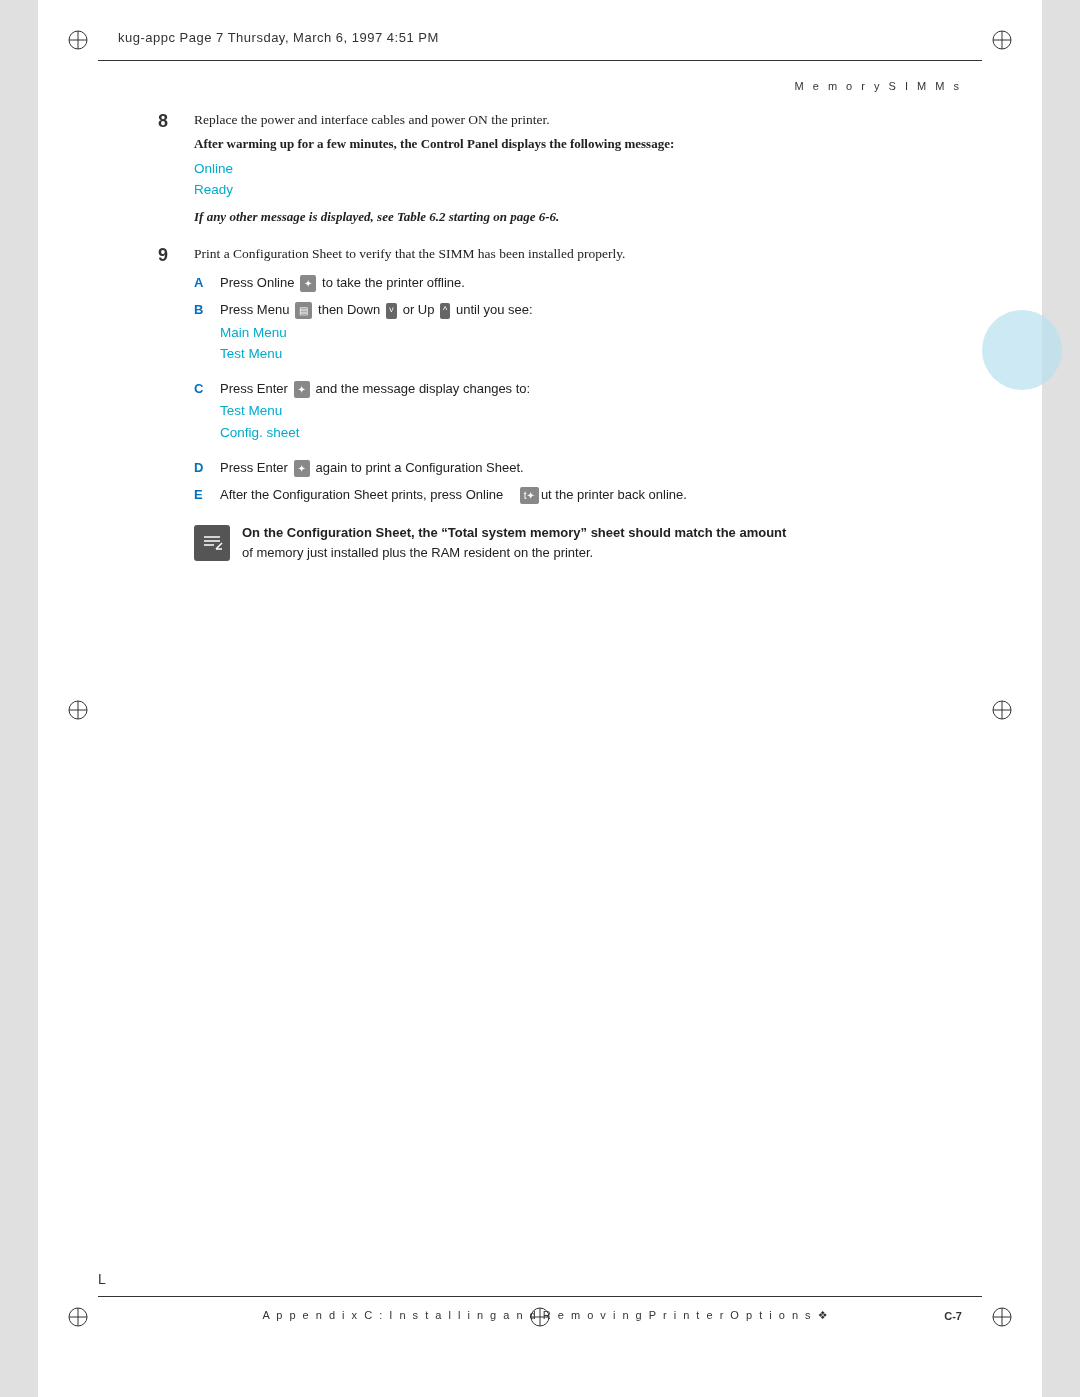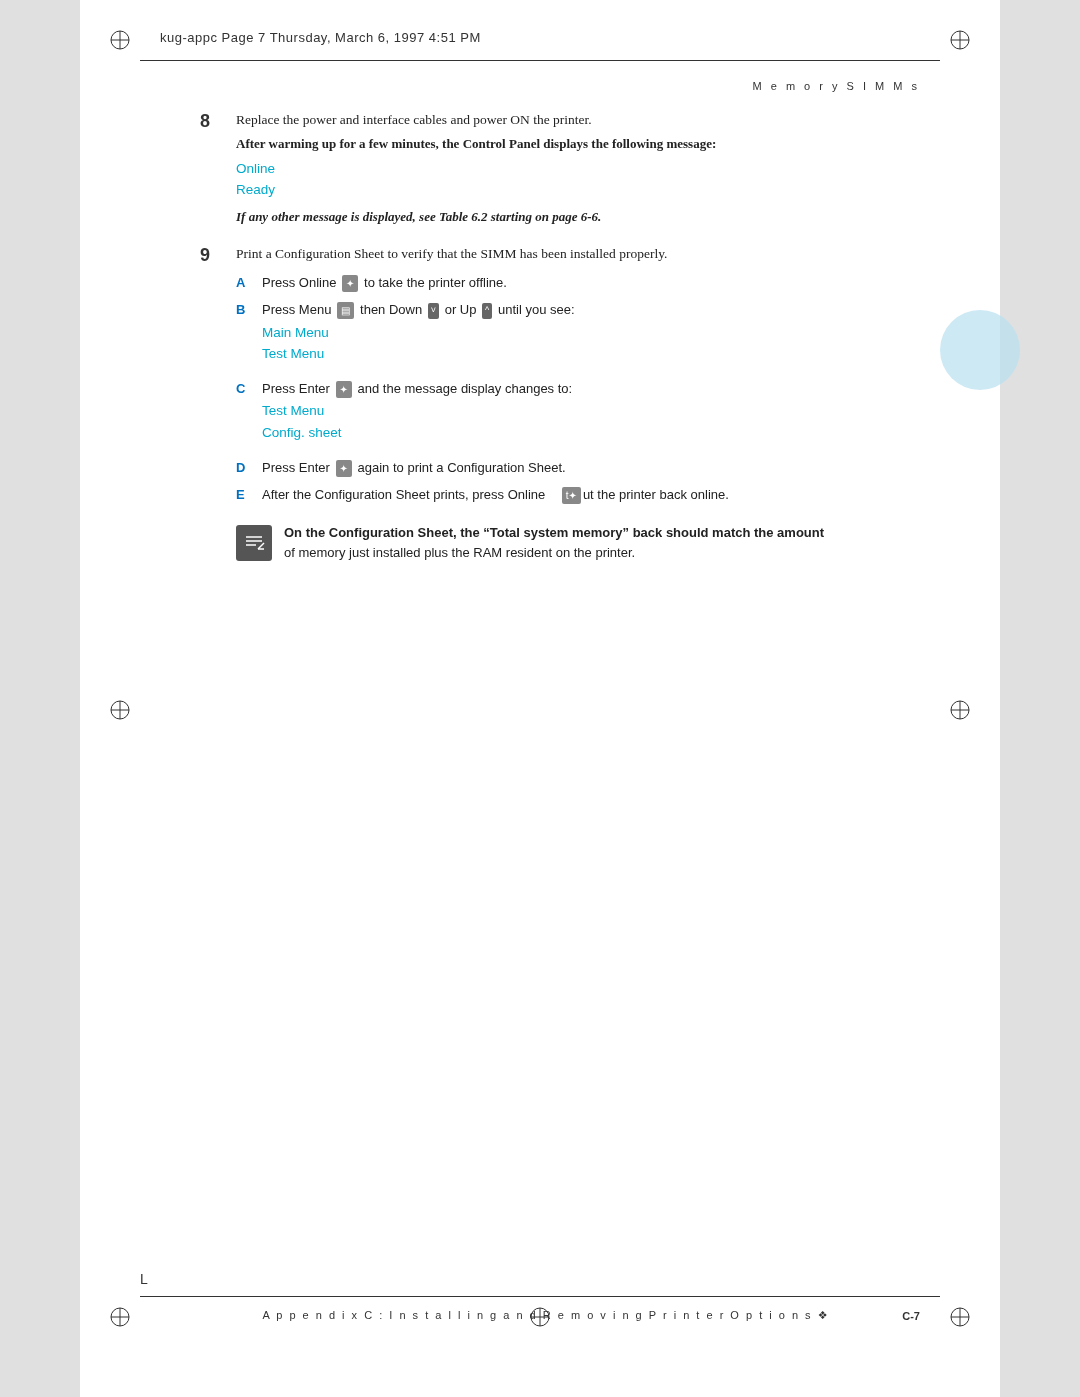--- a/index.html
+++ b/index.html
@@ -7,21 +7,21 @@
     body {
       background: #e0e0e0;
       display: flex;
       justify-content: center;
       align-items: flex-start;
       min-height: 100vh;
       font-family: 'Times New Roman', Times, serif;
     }
 
     .page {
-      width: 920px;
+      width: 1004px;
       min-height: 1397px;
       background: #ffffff;
       position: relative;
       padding: 14px;
     }
 
     
     .reg-mark {
       position: absolute;
       width: 24px;
@@ -408,21 +408,21 @@
             <svg viewBox="0 0 28 28" fill="none">
               <rect x="2" y="2" width="24" height="24" rx="3" fill="#555"></rect>
               <line x1="6" y1="8" x2="22" y2="8" stroke="#fff" stroke-width="1.5"></line>
               <line x1="6" y1="12" x2="22" y2="12" stroke="#fff" stroke-width="1.5"></line>
               <line x1="6" y1="16" x2="16" y2="16" stroke="#fff" stroke-width="1.5"></line>
               <line x1="18" y1="20" x2="24" y2="14" stroke="#fff" stroke-width="1.5"></line>
               <line x1="18" y1="20" x2="24" y2="20" stroke="#fff" stroke-width="1.5"></line>
             </svg>
           </div>
           <div class="note-text">
-            <span class="bold-text">On the Configuration Sheet, the “Total system memory” back should match the amount</span><br>
+            <span class="bold-text">On the Configuration Sheet, the “Total system memory” sheet should match the amount</span><br>
             <span>of memory just installed plus the RAM  resident on the printer.</span>
           </div>
         </div>
 
       </div>
     </div>
 
   </div>
 
   <div class="footer-line"></div>

